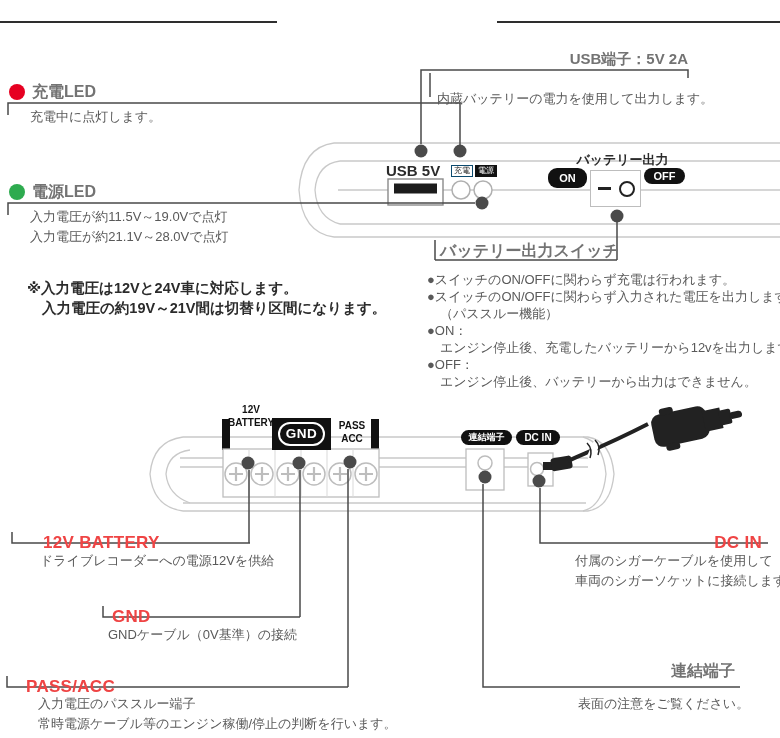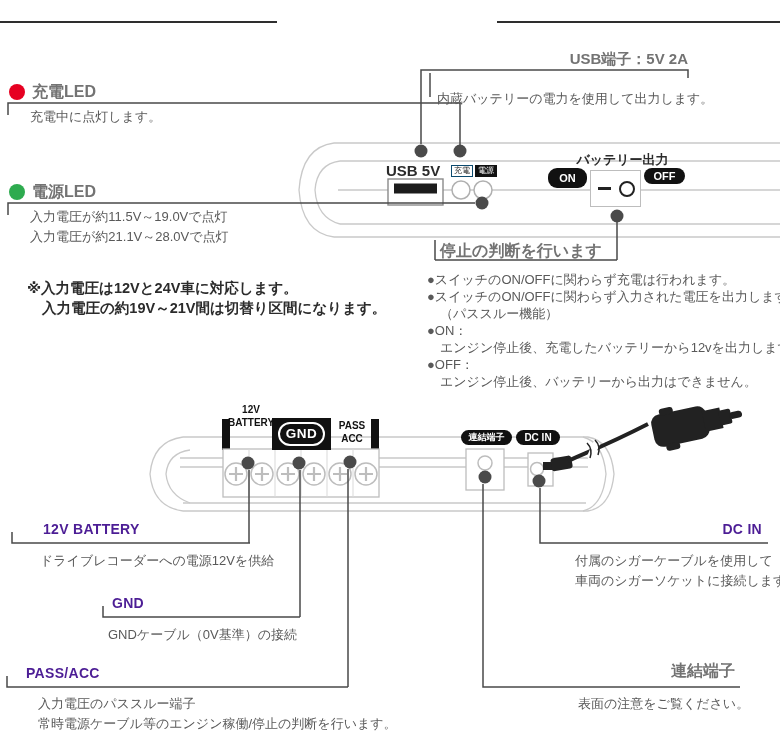--- a/index.html
+++ b/index.html
@@ -7,21 +7,21 @@
         font-family:"Liberation Sans","DejaVu Sans",sans-serif;color:#2b2b2b;}
   .abs{position:absolute;}
   .gfx{position:absolute;left:0;top:0;z-index:1;}
   .txt{z-index:2;}
   .title{left:0;top:2px;width:780px;text-align:center;font-size:31px;font-weight:bold;
          letter-spacing:0.5px;color:#2b2b2b;}
   .led-dot{width:16px;height:16px;border-radius:50%;}
   .charge-dot{left:9px;top:84px;background:#e60021;}
   .power-dot{left:9px;top:184px;background:#2eab4f;}
   .h1{font-size:16px;font-weight:bold;color:#737373;white-space:nowrap;}
-  .h1lat{font-size:14px;font-weight:bold;color:#4c1d95;white-space:nowrap;letter-spacing:0.3px;}
+  .h1lat{font-size:17px;font-weight:bold;color:#ef4444;white-space:nowrap;letter-spacing:0.3px;margin-top:12px;}
   .body{font-size:13px;color:#595959;line-height:1.5;white-space:nowrap;}
   .note{font-size:14.5px;font-weight:bold;color:#2b2b2b;line-height:1.35;white-space:nowrap;}
   .note .ind{padding-left:15px;}
   .blist{font-size:13px;color:#595959;line-height:17px;white-space:nowrap;}
   .blist .cont{padding-left:13px;}
   .pill{background:#111;color:#fff;border-radius:9px;display:flex;align-items:center;
         justify-content:center;font-weight:bold;}
   .badge{display:flex;align-items:center;justify-content:center;font-size:8px;line-height:1;}
   .badge-outline{background:#fff;border:1px solid #0c4a6e;color:#222;}
   .badge-black{background:#111;color:#fff;}
@@ -188,21 +188,21 @@
   <div class="abs txt badge badge-outline" style="left:451px;top:165px;width:22px;height:12px;box-sizing:border-box;">充電</div>
   <div class="abs txt badge badge-black" style="left:475px;top:165px;width:22px;height:12px;">電源</div>
   <div class="abs txt" style="left:570px;top:151px;width:105px;text-align:center;font-size:13px;font-weight:bold;color:#2b2b2b;">バッテリー出力</div>
   <div class="abs txt pill" style="left:548px;top:168px;width:39px;height:20px;font-size:11px;">ON</div>
   <div class="abs txt pill" style="left:644px;top:168px;width:41px;height:16px;font-size:11px;">OFF</div>
   <div class="abs txt swbox">
     <div class="sw-dash"></div>
     <div class="sw-circle"></div>
   </div>
 
-  <div class="abs txt h1" style="left:440px;top:241px;">停止の判断を行います</div>
+  <div class="abs txt h1" style="left:440px;top:241px;">バッテリー出力スイッチ</div>
   <div class="abs txt blist" style="left:427px;top:271px;">
     <div>●スイッチのON/OFFに関わらず充電は行われます。</div>
     <div>●スイッチのON/OFFに関わらず入力された電圧を出力します。</div>
     <div class="cont">（パススルー機能）</div>
     <div>●ON：</div>
     <div class="cont">エンジン停止後、充電したバッテリーから12vを出力します。</div>
     <div>●OFF：</div>
     <div class="cont">エンジン停止後、バッテリーから出力はできません。</div>
   </div>
 

